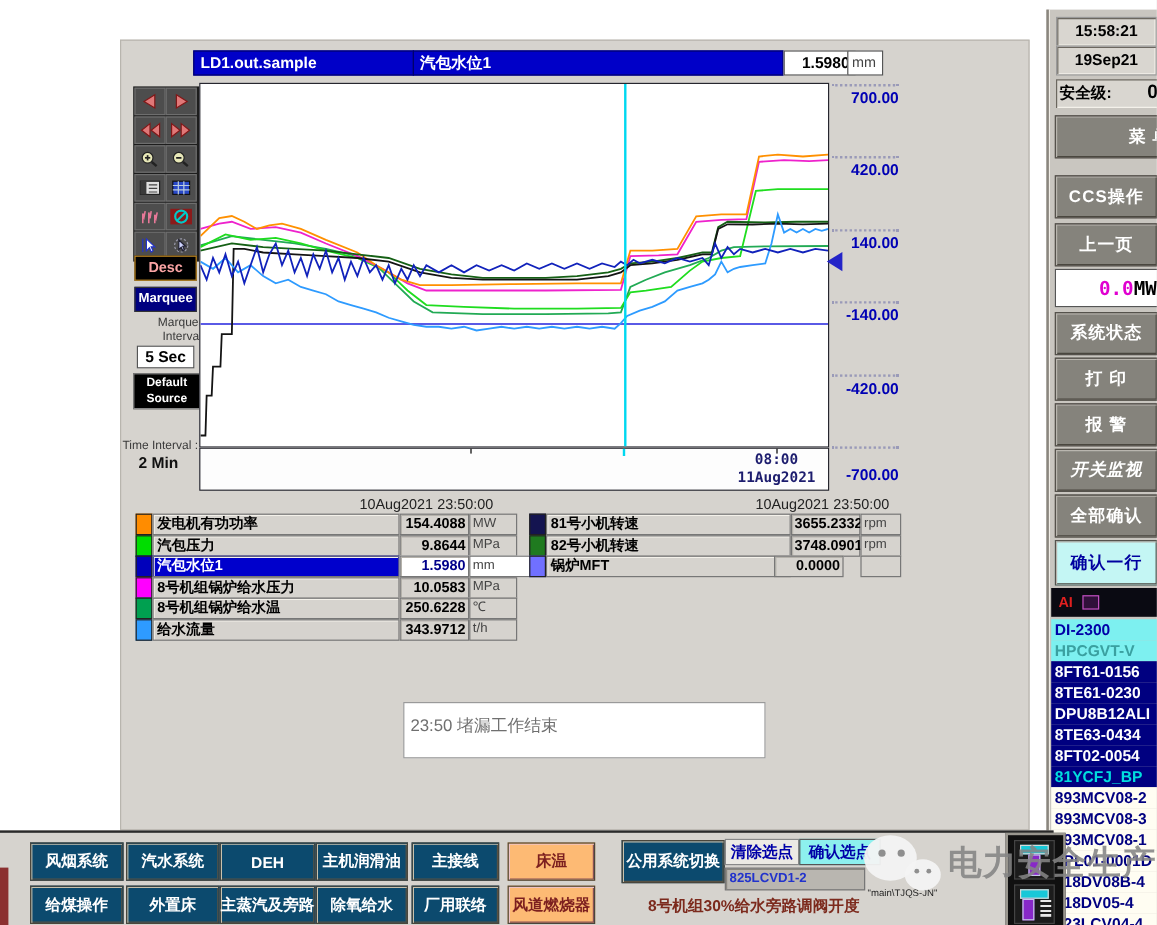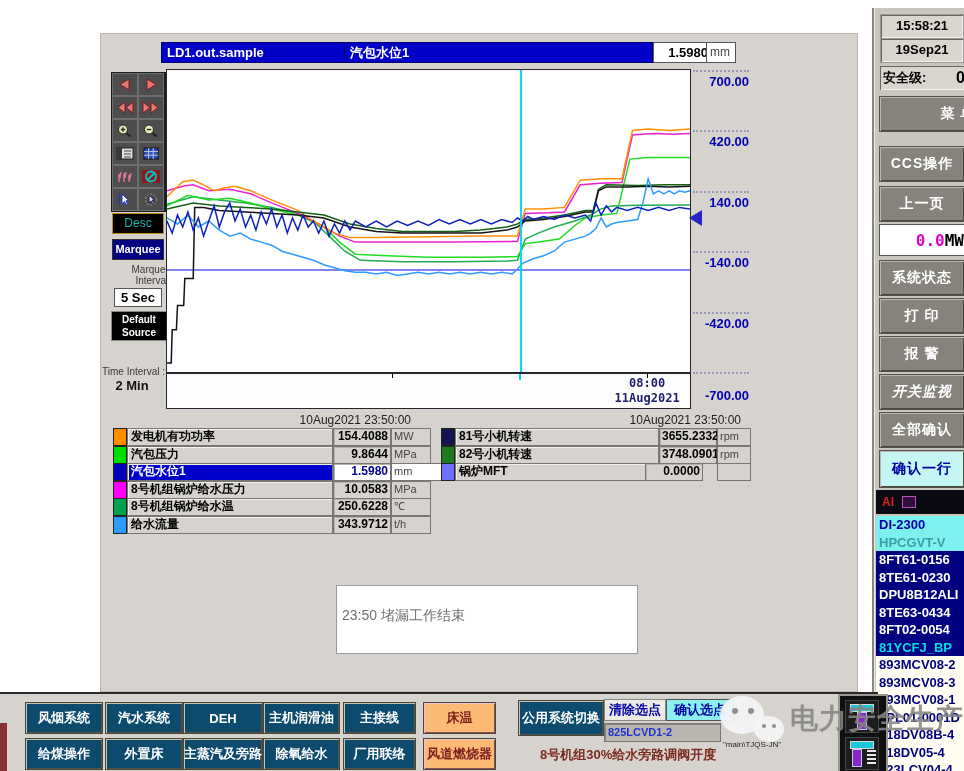--- a/index.html
+++ b/index.html
@@ -15,21 +15,21 @@
   .valbox{background:#fff;color:#000;font-weight:bold;font-size:13px;line-height:19px;text-align:right;
           padding:0 4px;border:1px solid #555}
   .unitbox{background:#fff;color:#444;font-size:12px;line-height:19px;padding:0 3px;border:1px solid #555}
 
   
   #toolbar{left:10px;top:38px;width:54px;height:300px}
   .tool-grid{position:absolute;left:0;top:0;width:54px;background:#1d1d1d;padding:1px}
   .tool-cell{width:24px;height:21px;background:#4d4d4d;border:1px solid #6e6e6e;display:inline-flex;
              align-items:center;justify-content:center;margin:0}
   .tool-cell svg{width:20px;height:15px}
-  .btn-desc{background:#000;color:#14b8a6;font-weight:normal;font-size:12px;text-align:center;line-height:19px;
+  .btn-desc{background:#000;color:#fca5a5;font-weight:bold;font-size:12px;text-align:center;line-height:19px;
             border:1px solid #c08820}
   .btn-marquee{background:#000080;color:#fff;font-weight:bold;font-size:11px;text-align:center;line-height:19px;border:1px solid #333}
   .lbl-small{color:#3a3a3a;font-size:10px;text-align:right;line-height:11px}
   .box-5sec{background:#fff;color:#000;font-weight:bold;font-size:13px;text-align:center;line-height:17px;border:1px solid #555}
   .btn-defsrc{background:#000;color:#fff;font-weight:bold;font-size:10px;text-align:center;line-height:13px;border:1px solid #888}
 
   
   #plot{left:65px;top:35px;width:523px;height:302px;background:#fff;border:1px solid #26262e}
   #xaxis{left:65px;top:339px;width:523px;height:34px;background:#fdfdfd;border:1px solid #26262e}
   .xtick{position:absolute;width:110px;text-align:center;color:#1d1d6e;font-family:"DejaVu Sans Mono",monospace;
@@ -48,21 +48,21 @@
            padding:0 3px;white-space:nowrap;overflow:hidden}
   .lg-val{position:absolute;height:16px;background:#d6d3ce;border:1px solid #777;box-shadow:inset 1px 1px 0 #b5b2ab;
           color:#000;font-weight:bold;font-size:12px;line-height:15px;text-align:right;padding:0 2px}
   .lg-unit{position:absolute;height:16px;background:#d6d3ce;border:1px solid #777;color:#444;font-size:11px;
            line-height:15px;padding:0 2px;white-space:nowrap;overflow:hidden}
   .lg-sel-name{background:#0000cc;color:#fff}
   .lg-sel-val{background:#fff;color:#00008a}
   .lg-sel-unit{background:#fff}
 
   #annotation{left:235px;top:551px;width:290px;height:29px;background:#fff;border:1px solid #9a9a9a;
-              color:#6f6f6f;font-size:14px;line-height:20px;padding:19px 5px}
+              color:#6f6f6f;font-size:14px;line-height:20px;padding:8px 5px}
 
   
   #sidebar{left:872px;top:8px;width:92px;height:763px;background:#c9c6c0;border-left:2px solid #8a867e;
            box-shadow:inset 1px 0 0 #f0ede6}
   .sb-clock{left:6px;width:82px;background:#d9d6d0;border:1px solid #999;color:#000;font-weight:bold;
             font-size:13px;line-height:22px;text-align:center}
   .sb-sec{left:6px;width:82px;background:#d9d6d0;color:#000;font-weight:bold;font-size:13px;line-height:24px;
           padding:0 3px;display:flex;justify-content:space-between}
   .sb-btn{position:absolute;left:5px;width:84px;height:34px;background:#85837c;border:1px solid #55524c;
           color:#fff;font-weight:bold;font-size:14px;display:flex;align-items:center;justify-content:center;

